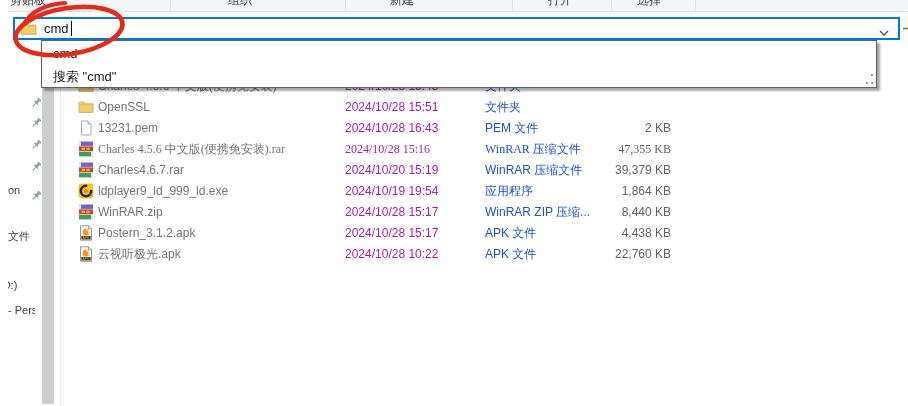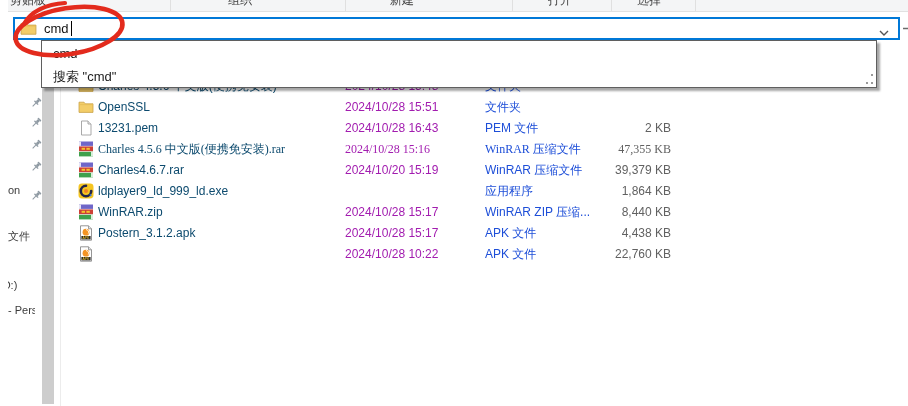--- a/index.html
+++ b/index.html
@@ -39,21 +39,21 @@
 
   
   .pin { position:absolute; left:22px; width:12px; height:12px; cursor:pointer; }
   .frag { position:absolute; font-size:11px; color:#3c3c3c; white-space:nowrap; overflow:hidden; cursor:pointer; }
   .scrollstrip { position:absolute; left:34px; top:88px; width:12px; height:316px; background:#cdcdcd; cursor:pointer; }
   .nav-sep { position:absolute; left:52px; top:88px; width:1px; height:318px; background:#ececec; }
 
   
   .row { position:absolute; left:57px; width:650px; height:21px; font-size:12px; line-height:21px; cursor:pointer; }
   .row .icon { position:absolute; left:13px; top:2px; width:16px; height:16px; }
-  .row .fname { position:absolute; left:33px; top:0; color:#0c4a6e; white-space:nowrap; }
+  .row .fname { position:absolute; left:33px; top:0; color:#737373; white-space:nowrap; }
   .row .fdate { position:absolute; left:280px; top:0; color:#a21caf; white-space:nowrap; }
   .row .ftype { position:absolute; left:420px; top:0; color:#1d4ed8; white-space:nowrap; }
   .row .fsize { position:absolute; left:500px; top:0; width:106px; text-align:right; color:#616161; white-space:nowrap; }
   .row.hidden-row { z-index:1; }
 
   
   .annotation { position:absolute; left:0; top:0; z-index:100; pointer-events:none; }
 </style>
 </head>
 <body>
@@ -215,20 +215,21 @@
     <span class="fsize">39,379 KB</span>
   </div>
       <div class="row" style="top: 181px;">
     <span class="icon"><svg width="16" height="16" viewBox="0 0 16 16">
             <rect x="0.5" y="0.5" width="15" height="15" rx="3.4" fill="#f5c520"></rect>
             <path d="M8 2.8 a5.2 5.2 0 1 0 5.2 5.2" fill="none" stroke="#232347" stroke-width="2.6" stroke-linecap="round"></path>
             <circle cx="8" cy="8" r="2" fill="#f08226"></circle>
             <path d="M11.6 10.6 L14 12.2 L12 13.8 Z" fill="#3b7fe0"></path>
           </svg></span>
     <span class="fname">ldplayer9_ld_999_ld.exe</span>
+    <span class="fdate">2024/10/19 19:54</span>
     <span class="ftype">应用程序</span>
     <span class="fsize">1,864 KB</span>
   </div>
       <div class="row" style="top: 202px;">
     <span class="icon"><svg width="16" height="16" viewBox="0 0 16 16">
             <rect x="1" y="0.5" width="14" height="4.4" fill="#6f66c8"></rect>
             <rect x="1" y="0.5" width="2" height="4.4" fill="#e6e4f6"></rect>
             <rect x="1" y="5.4" width="14" height="4.8" fill="#cc4036"></rect>
             <rect x="3.6" y="6.8" width="3.4" height="2" fill="#f4c22c"></rect>
             <rect x="8.4" y="6.8" width="3.4" height="2" fill="#f4c22c"></rect>
@@ -256,20 +257,21 @@
   </div>
       <div class="row" style="top: 244px;">
     <span class="icon"><svg width="16" height="16" viewBox="0 0 16 16">
             <path d="M2.5 0.8 L10.5 0.8 L13.5 3.8 L13.5 15.2 L2.5 15.2 Z" fill="#fff" stroke="#8a8a8a" stroke-width="0.9"></path>
             <path d="M10.5 0.8 L10.5 3.8 L13.5 3.8" fill="#e4e4e4" stroke="#8a8a8a" stroke-width="0.8"></path>
             <circle cx="8" cy="7.2" r="3.4" fill="#f49423"></circle>
             <path d="M8 4.6 a2.6 2.6 0 0 1 2.2 4" fill="none" stroke="#fff" stroke-width="0.9"></path>
             <rect x="3.4" y="11" width="9.2" height="3.4" fill="#2b2b2b"></rect>
             <text x="8" y="13.8" font-size="3.4" fill="#f5c520" text-anchor="middle" font-family="sans-serif">APK</text>
           </svg></span>
+    <span class="fname">云视听极光.apk</span>
     <span class="fdate">2024/10/28 10:22</span>
     <span class="ftype">APK 文件</span>
     <span class="fsize">22,760 KB</span>
   </div>
     </div>
 
   <svg class="annotation" width="230" height="85" viewBox="0 0 230 85">
     <ellipse cx="61" cy="31" rx="54" ry="23" transform="rotate(-9 61 31)" fill="none" stroke="#e32b1d" stroke-width="4.6" stroke-linecap="round"></ellipse>
     <path d="M16 24 C22 12 38 4 57 3" fill="none" stroke="#e32b1d" stroke-width="4.2" stroke-linecap="round"></path>
   </svg>

